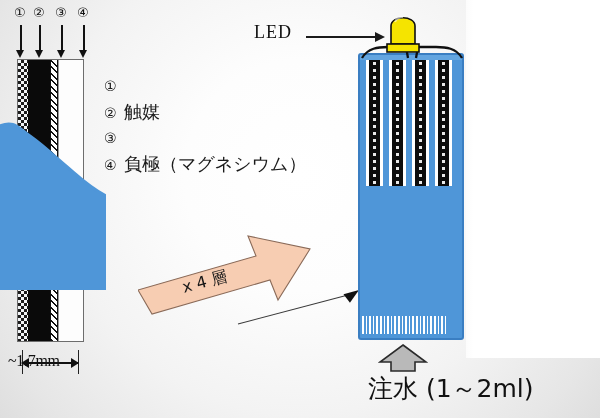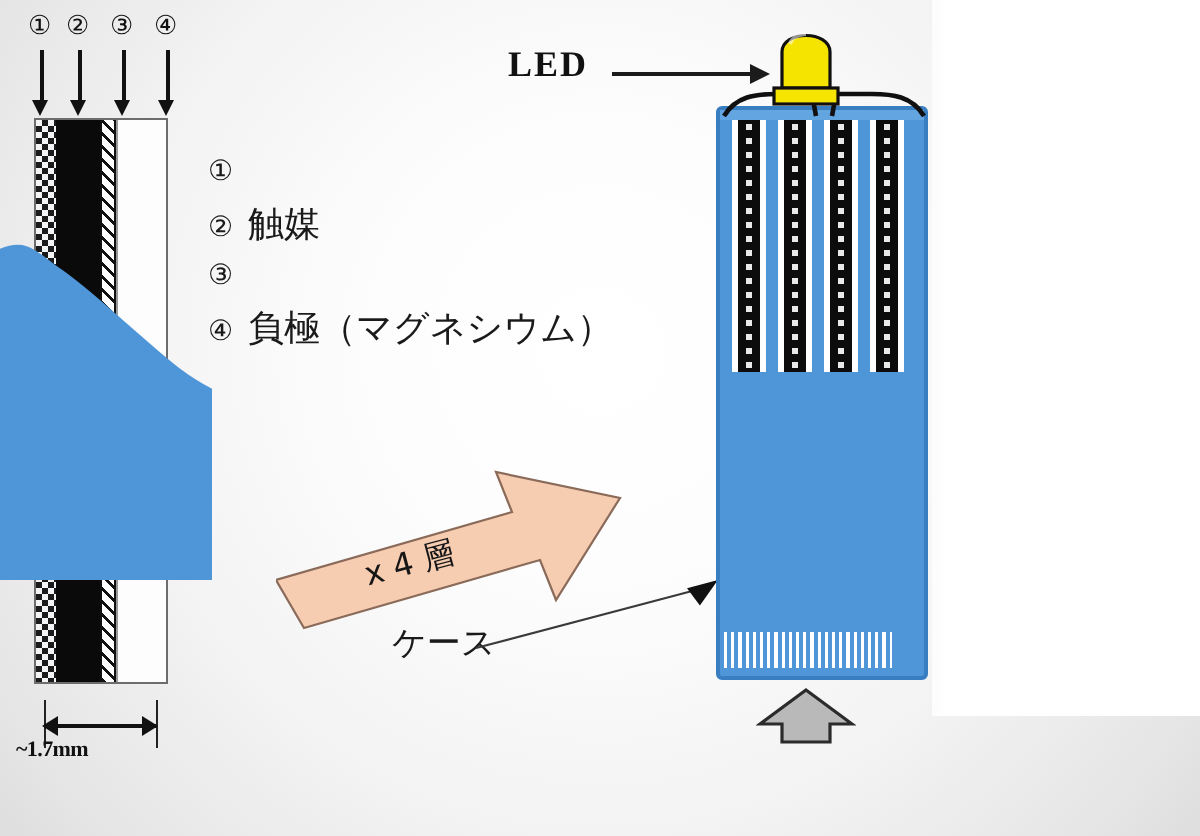--- a/index.html
+++ b/index.html
@@ -36,31 +36,31 @@
   .arrD:after{content:"";position:absolute;left:-3.7px;bottom:-7px;
     border-left:4.5px solid transparent;border-right:4.5px solid transparent;border-top:8px solid #111;}
 
   
   .dimline{position:absolute;left:22px;top:362px;width:56px;height:1.6px;background:#111;}
   .dimline:before{content:"";position:absolute;left:-1px;top:-4px;
     border-top:5px solid transparent;border-bottom:5px solid transparent;border-right:8px solid #111;}
   .dimline:after{content:"";position:absolute;right:-1px;top:-4px;
     border-top:5px solid transparent;border-bottom:5px solid transparent;border-left:8px solid #111;}
   .dimtick{position:absolute;width:1.3px;height:24px;background:#222;top:350px;}
-  .dimlabel{position:absolute;left:8px;top:369px;font-size:11px;color:#111;
-    font-family:"Liberation Serif","DejaVu Serif",serif;letter-spacing:-0.3px;font-weight:bold;}
+  .dimlabel{position:absolute;left:8px;top:352px;font-size:16px;color:#111;
+    font-family:"Liberation Serif","DejaVu Serif",serif;letter-spacing:-0.3px;}
 
   
   #legend{position:absolute;left:104px;top:78px;}
   .lrow{display:flex;align-items:baseline;margin-bottom:6px;font-size:18px;color:#1a1a1a;
         font-family:"DejaVu Sans","Liberation Sans",sans-serif;white-space:nowrap;}
   .lmark{width:20px;font-size:14px;}
 
   
-  .ledtxt{position:absolute;left:254px;top:22px;font-size:18px;font-weight:bold;color:#111;
+  .ledtxt{position:absolute;left:254px;top:22px;font-size:18px;font-weight:normal;color:#111;
           font-family:"Liberation Serif","DejaVu Serif",serif;letter-spacing:1px;}
   .ledarrow{position:absolute;left:306px;top:36px;width:70px;height:1.6px;background:#1b1b1b;}
   .ledarrow:after{content:"";position:absolute;right:-9px;top:-4.2px;
     border-top:5px solid transparent;border-bottom:5px solid transparent;border-left:10px solid #1b1b1b;}
 
   
   #bigarrow{position:absolute;left:138px;top:228px;width:180px;height:92px;}
 
   .x4txt{position:absolute;left:182px;top:272px;font-size:16px;color:#161616;
     transform:rotate(-15deg);font-family:"DejaVu Sans","Liberation Sans",sans-serif;white-space:nowrap;}
@@ -137,21 +137,20 @@
   </div>
 
   <div class="ledtxt">LED</div>
   <div class="ledarrow"></div>
 
   <svg id="bigarrow" viewBox="0 0 180 92">
     <polygon points="0,62 118,28 110,8 172,21 140,72 132,52 14,86" fill="#f7cdb2" stroke="#8a6a58" stroke-width="1.1"></polygon>
   </svg>
   <div class="x4txt">x 4 層</div>
 
-  <div class="casetxt">ケース</div>
   <svg id="caseLeadSvg" width="130" height="40" viewBox="0 0 130 40">
     <line x1="2" y1="36" x2="112" y2="7" stroke="#3a3a3a" stroke-width="1.1"></line>
     <polygon points="124,4 108,4 112,14" fill="#111" transform="rotate(-15 116 7)"></polygon>
   </svg>
 
   <div id="case"></div>
   <div id="caseTopLip"></div>
 
   <div id="plates">
     <div class="plate" style="left:0px;"></div>
@@ -174,14 +173,15 @@
 
   <svg id="ledSvg" width="44" height="50" viewBox="0 0 44 50">
     <path d="M10,18 C10,7 34,7 34,18 L34,36 L10,36 Z" fill="#f5e400" stroke="#101010" stroke-width="1.6"></path>
     <rect x="6" y="36" width="32" height="8" fill="#f5e400" stroke="#101010" stroke-width="1.6"></rect>
     <path d="M14,14 C15,10 20,9 22,9" fill="none" stroke="#ffffff" stroke-width="2" opacity=".55"></path>
   </svg>
 
   <svg class="upArrow" width="50" height="28" viewBox="0 0 50 28">
     <polygon points="25,1 48,18 37,18 37,27 13,27 13,18 2,18" fill="#b9b9b9" stroke="#2b2b2b" stroke-width="1.6"></polygon>
   </svg>
+  <div class="bottomtxt">注水 (1～2ml)</div>
 
 </div>
 
 </body></html>

